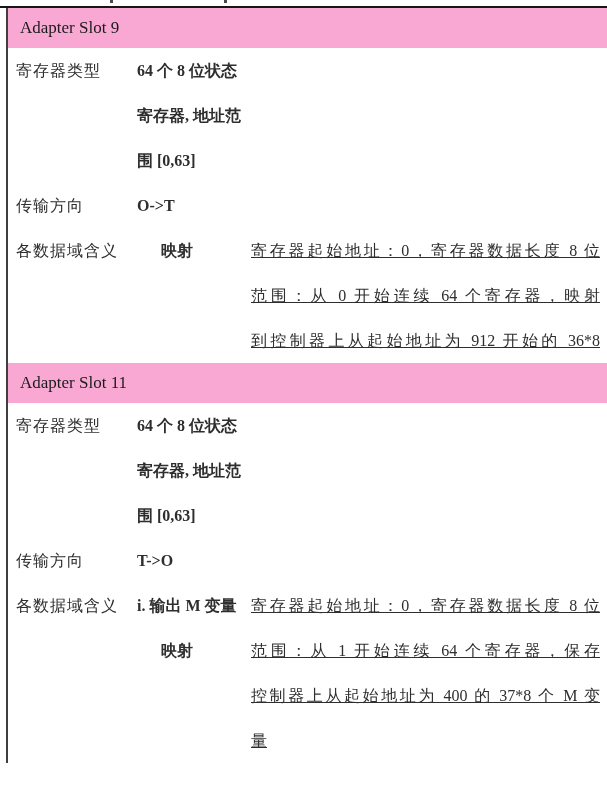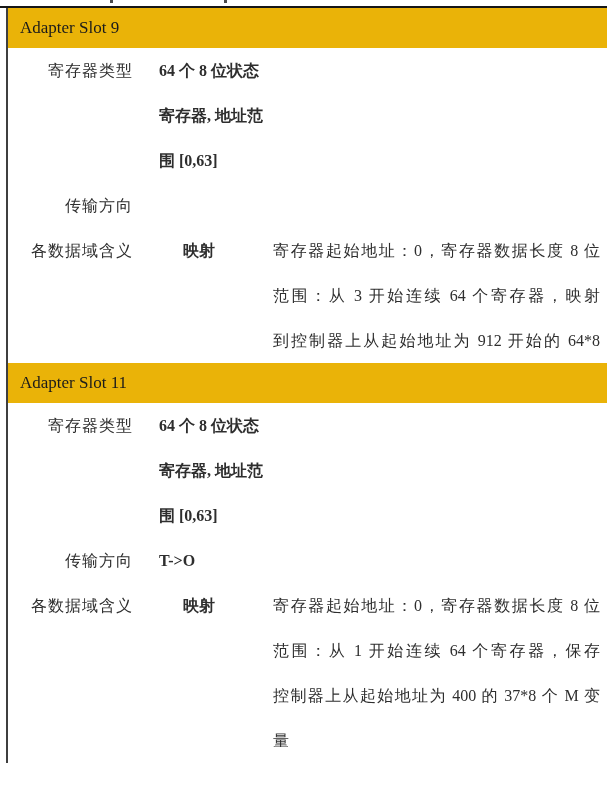--- a/index.html
+++ b/index.html
@@ -40,32 +40,32 @@
     top: 8px;
     left: 6px;
     width: 599px;
     border-left: 2px solid #3f3f3f;
     background: #ffffff;
   }
 
   .section-header {
     height: 40px;
     line-height: 40px;
-    background: #eab308;
+    background: #f9a8d4;
     padding-left: 12px;
     font-size: 17px;
     color: #1b1b1b;
   }
 
   .row { display: flex; align-items: flex-start; }
 
   .c1 {
     width: 106px;
-    padding: 0 19px;
-    text-align: right;
+    padding: 0 8px;
+    text-align: left;
     letter-spacing: 1px;
     flex: none;
   }
   .c2 {
     width: 109px;
     padding-left: 7px;
     flex: none;
     font-weight: bold;
   }
   .c3 {
@@ -74,21 +74,21 @@
     padding-right: 7px;
     min-width: 0;
   }
 
   .ln {
     height: 45px;
     line-height: 45px;
     font-size: 16px;
     white-space: nowrap;
   }
-  .c3 .ln { white-space: normal; overflow: hidden; }
+  .c3 .ln { white-space: normal; overflow: hidden; text-decoration: underline; }
   .c3 .ln.just {
     text-align: justify;
     text-align-last: justify;
   }
   .c2 .ln.indent { padding-left: 24px; }
 </style>
 </head>
 <body>
 
 <div class="remnant r1"></div>
@@ -108,34 +108,37 @@
       <div class="ln">寄存器, 地址范</div>
       <div class="ln">围 [0,63]</div>
     </div>
     <div class="c3"></div>
   </div>
 
   <div class="row">
     <div class="c1">
       <div class="ln">传输方向</div>
     </div>
+    <div class="c2">
+      <div class="ln">O-&gt;T</div>
+    </div>
     <div class="c3"></div>
   </div>
 
   <div class="row">
     <div class="c1">
       <div class="ln">各数据域含义</div>
     </div>
     <div class="c2">
       <div class="ln indent">映射</div>
     </div>
     <div class="c3">
       <div class="ln just">寄存器起始地址：0，寄存器数据长度 8 位</div>
-      <div class="ln just">范围：从 3 开始连续 64 个寄存器，映射</div>
-      <div class="ln just">到控制器上从起始地址为 912 开始的 64*8</div>
+      <div class="ln just">范围：从 0 开始连续 64 个寄存器，映射</div>
+      <div class="ln just">到控制器上从起始地址为 912 开始的 36*8</div>
     </div>
   </div>
 
   <div class="section-header">Adapter Slot 11</div>
 
   <div class="row">
     <div class="c1">
       <div class="ln">寄存器类型</div>
     </div>
     <div class="c2">
@@ -154,20 +157,21 @@
       <div class="ln">T-&gt;O</div>
     </div>
     <div class="c3"></div>
   </div>
 
   <div class="row">
     <div class="c1">
       <div class="ln">各数据域含义</div>
     </div>
     <div class="c2">
+      <div class="ln">i. 输出 M 变量</div>
       <div class="ln indent">映射</div>
     </div>
     <div class="c3">
       <div class="ln just">寄存器起始地址：0，寄存器数据长度 8 位</div>
       <div class="ln just">范围：从 1 开始连续 64 个寄存器，保存</div>
       <div class="ln just">控制器上从起始地址为 400 的 37*8 个 M 变</div>
       <div class="ln">量</div>
     </div>
   </div>
 

